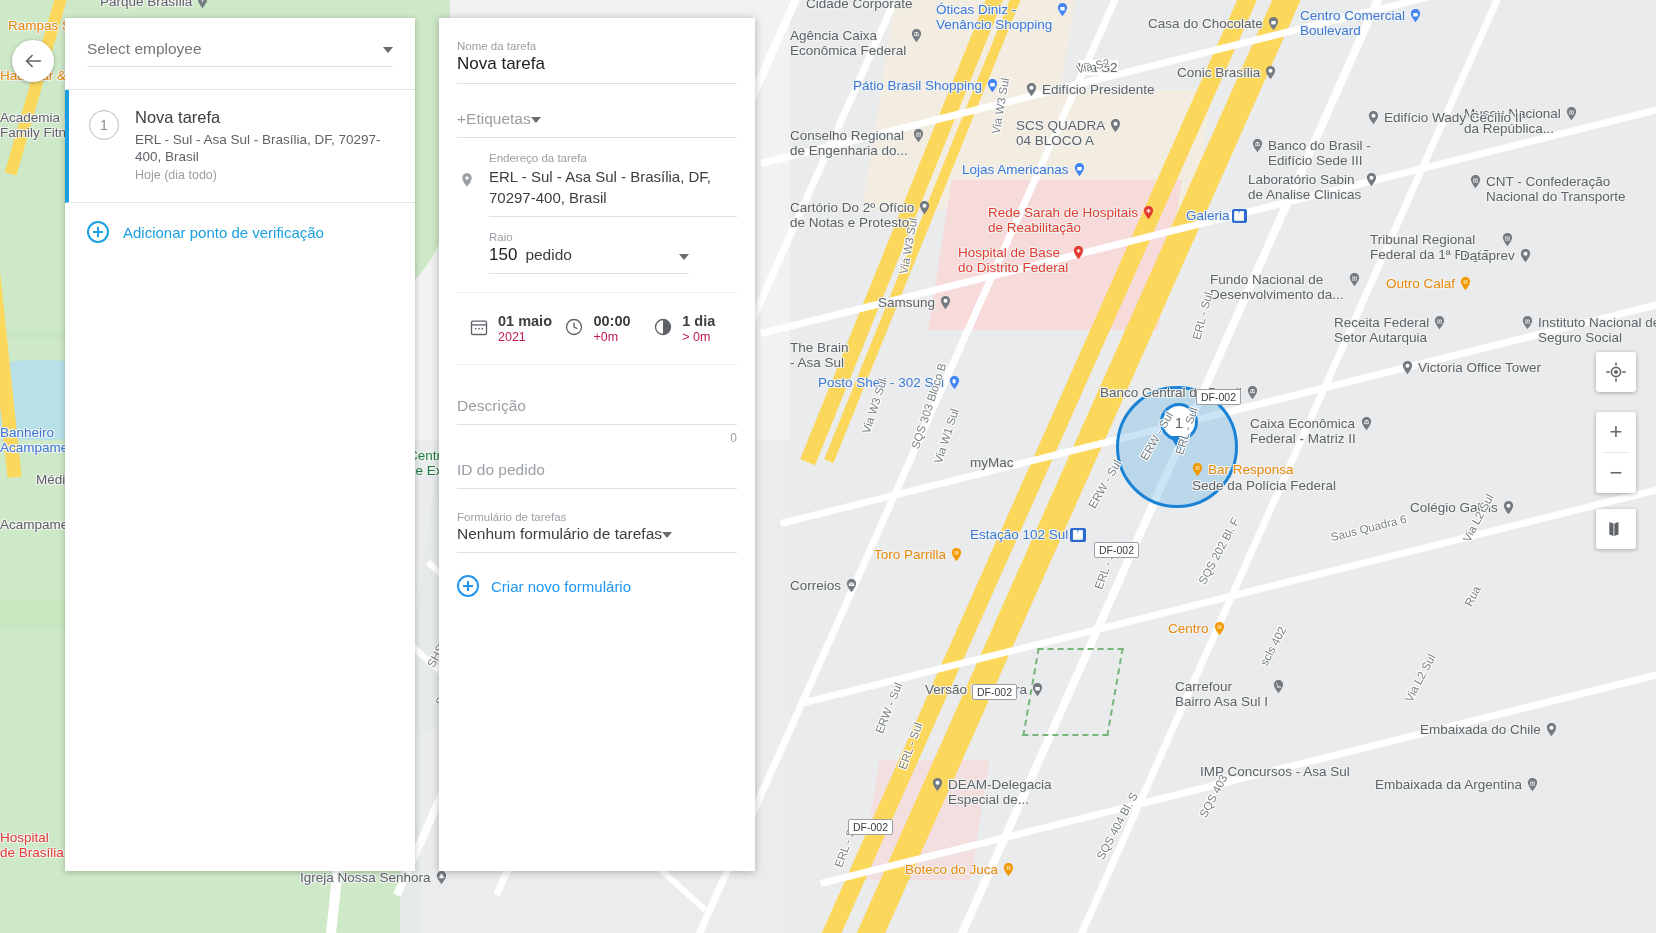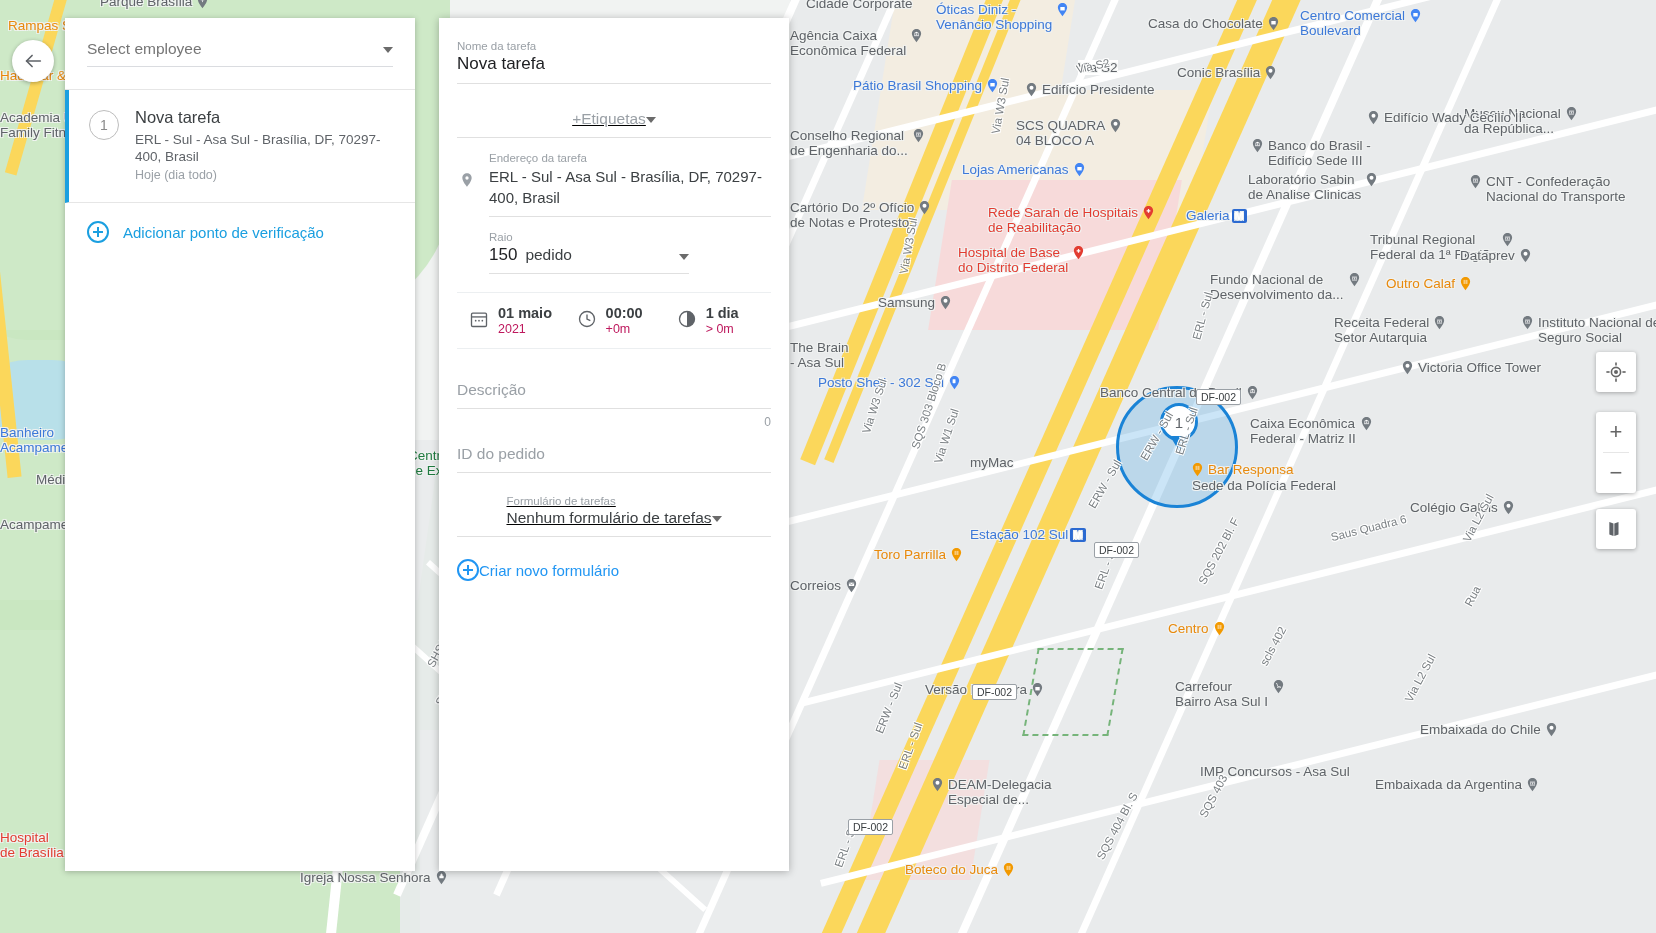--- a/index.html
+++ b/index.html
@@ -170,66 +170,66 @@
   }
   .circle-plus::before, .circle-plus::after {
     content: ""; position: absolute; background: #1a9fe0;
   }
   .circle-plus::before { left: 4px; right: 4px; top: 8px; height: 2px; }
   .circle-plus::after  { top: 4px; bottom: 4px; left: 8px; width: 2px; }
 
   
   #right-panel {
     position: absolute; left: 439px; top: 18px;
-    width: 350px; height: 853px;
+    width: 316px; height: 853px;
     background: #fff;
     box-shadow: 0 1px 8px rgba(0,0,0,.28);
     z-index: 25;
     display: flex; flex-direction: column;
   }
   #right-body { flex: 1; overflow: hidden; padding: 0 18px; }
 
   .field { padding-top: 16px; }
   .field-label { font-size: 11.5px; color: #9aa0a6; margin-bottom: 2px; }
   .field-value { font-size: 17px; color: #202124; }
   .field-underline { border-bottom: 1px solid #e0e0e0; padding-bottom: 9px; }
   .placeholder { font-size: 15.5px; color: #9aa0a6; }
 
-  .row-between { display: flex; align-items: flex-end; justify-content: center; text-decoration: underline; }
+  .row-between { display: flex; align-items: flex-end; justify-content: flex-start; }
 
   .addr-field { display: flex; gap: 12px; padding-top: 14px; padding-left: 2px; }
   .addr-icon { flex: 0 0 18px; padding-top: 18px; color: #9aa0a6; }
   .addr-main { flex: 1; }
   .addr-text { font-size: 15px; color: #3c4043; line-height: 21px; }
 
   .raio { padding: 14px 0 0 32px; }
   .raio-row {
     display: flex; align-items: baseline; gap: 8px;
     border-bottom: 1px solid #e0e0e0; padding-bottom: 8px;
     width: 200px; cursor: pointer;
   }
   .raio-val { font-size: 17px; color: #202124; }
   .raio-unit { font-size: 15.5px; color: #3c4043; flex: 1; }
 
   .dtrow {
     display: flex; align-items: center;
     border-top: 1px solid #eceff1; border-bottom: 1px solid #eceff1;
-    margin-top: 18px; padding: 12px 0;
+    margin-top: 18px; padding: 20px 0;
   }
   .dtcell { display: flex; align-items: center; gap: 9px; cursor: pointer; }
   .dtcell.c1 { width: 126px; padding-left: 12px; }
   .dtcell.c2 { width: 106px; }
   .dtcell.c3 { width: 100px; }
   .dt-main { font-size: 14.5px; font-weight: bold; color: #3c4043; }
   .dt-sub  { font-size: 12.5px; color: #be185d; margin-top: 1px; }
 
   .char-count { text-align: right; font-size: 12px; color: #9aa0a6; margin-top: 6px; }
 
   .create-form {
-    display: flex; align-items: center; 
+    display: flex; align-items: center; gap: 12px;
     padding-top: 22px; color: #2196f3; font-size: 15px; cursor: pointer;
   }
   .circle-plus.blue2 { border-color: #2196f3; }
   .circle-plus.blue2::before, .circle-plus.blue2::after { background: #2196f3; }
 
   #right-footer {
     border-top: 1px solid #e6e6e6;
     height: 62px; display: flex; align-items: center; justify-content: flex-end;
     padding-right: 18px;
   }

